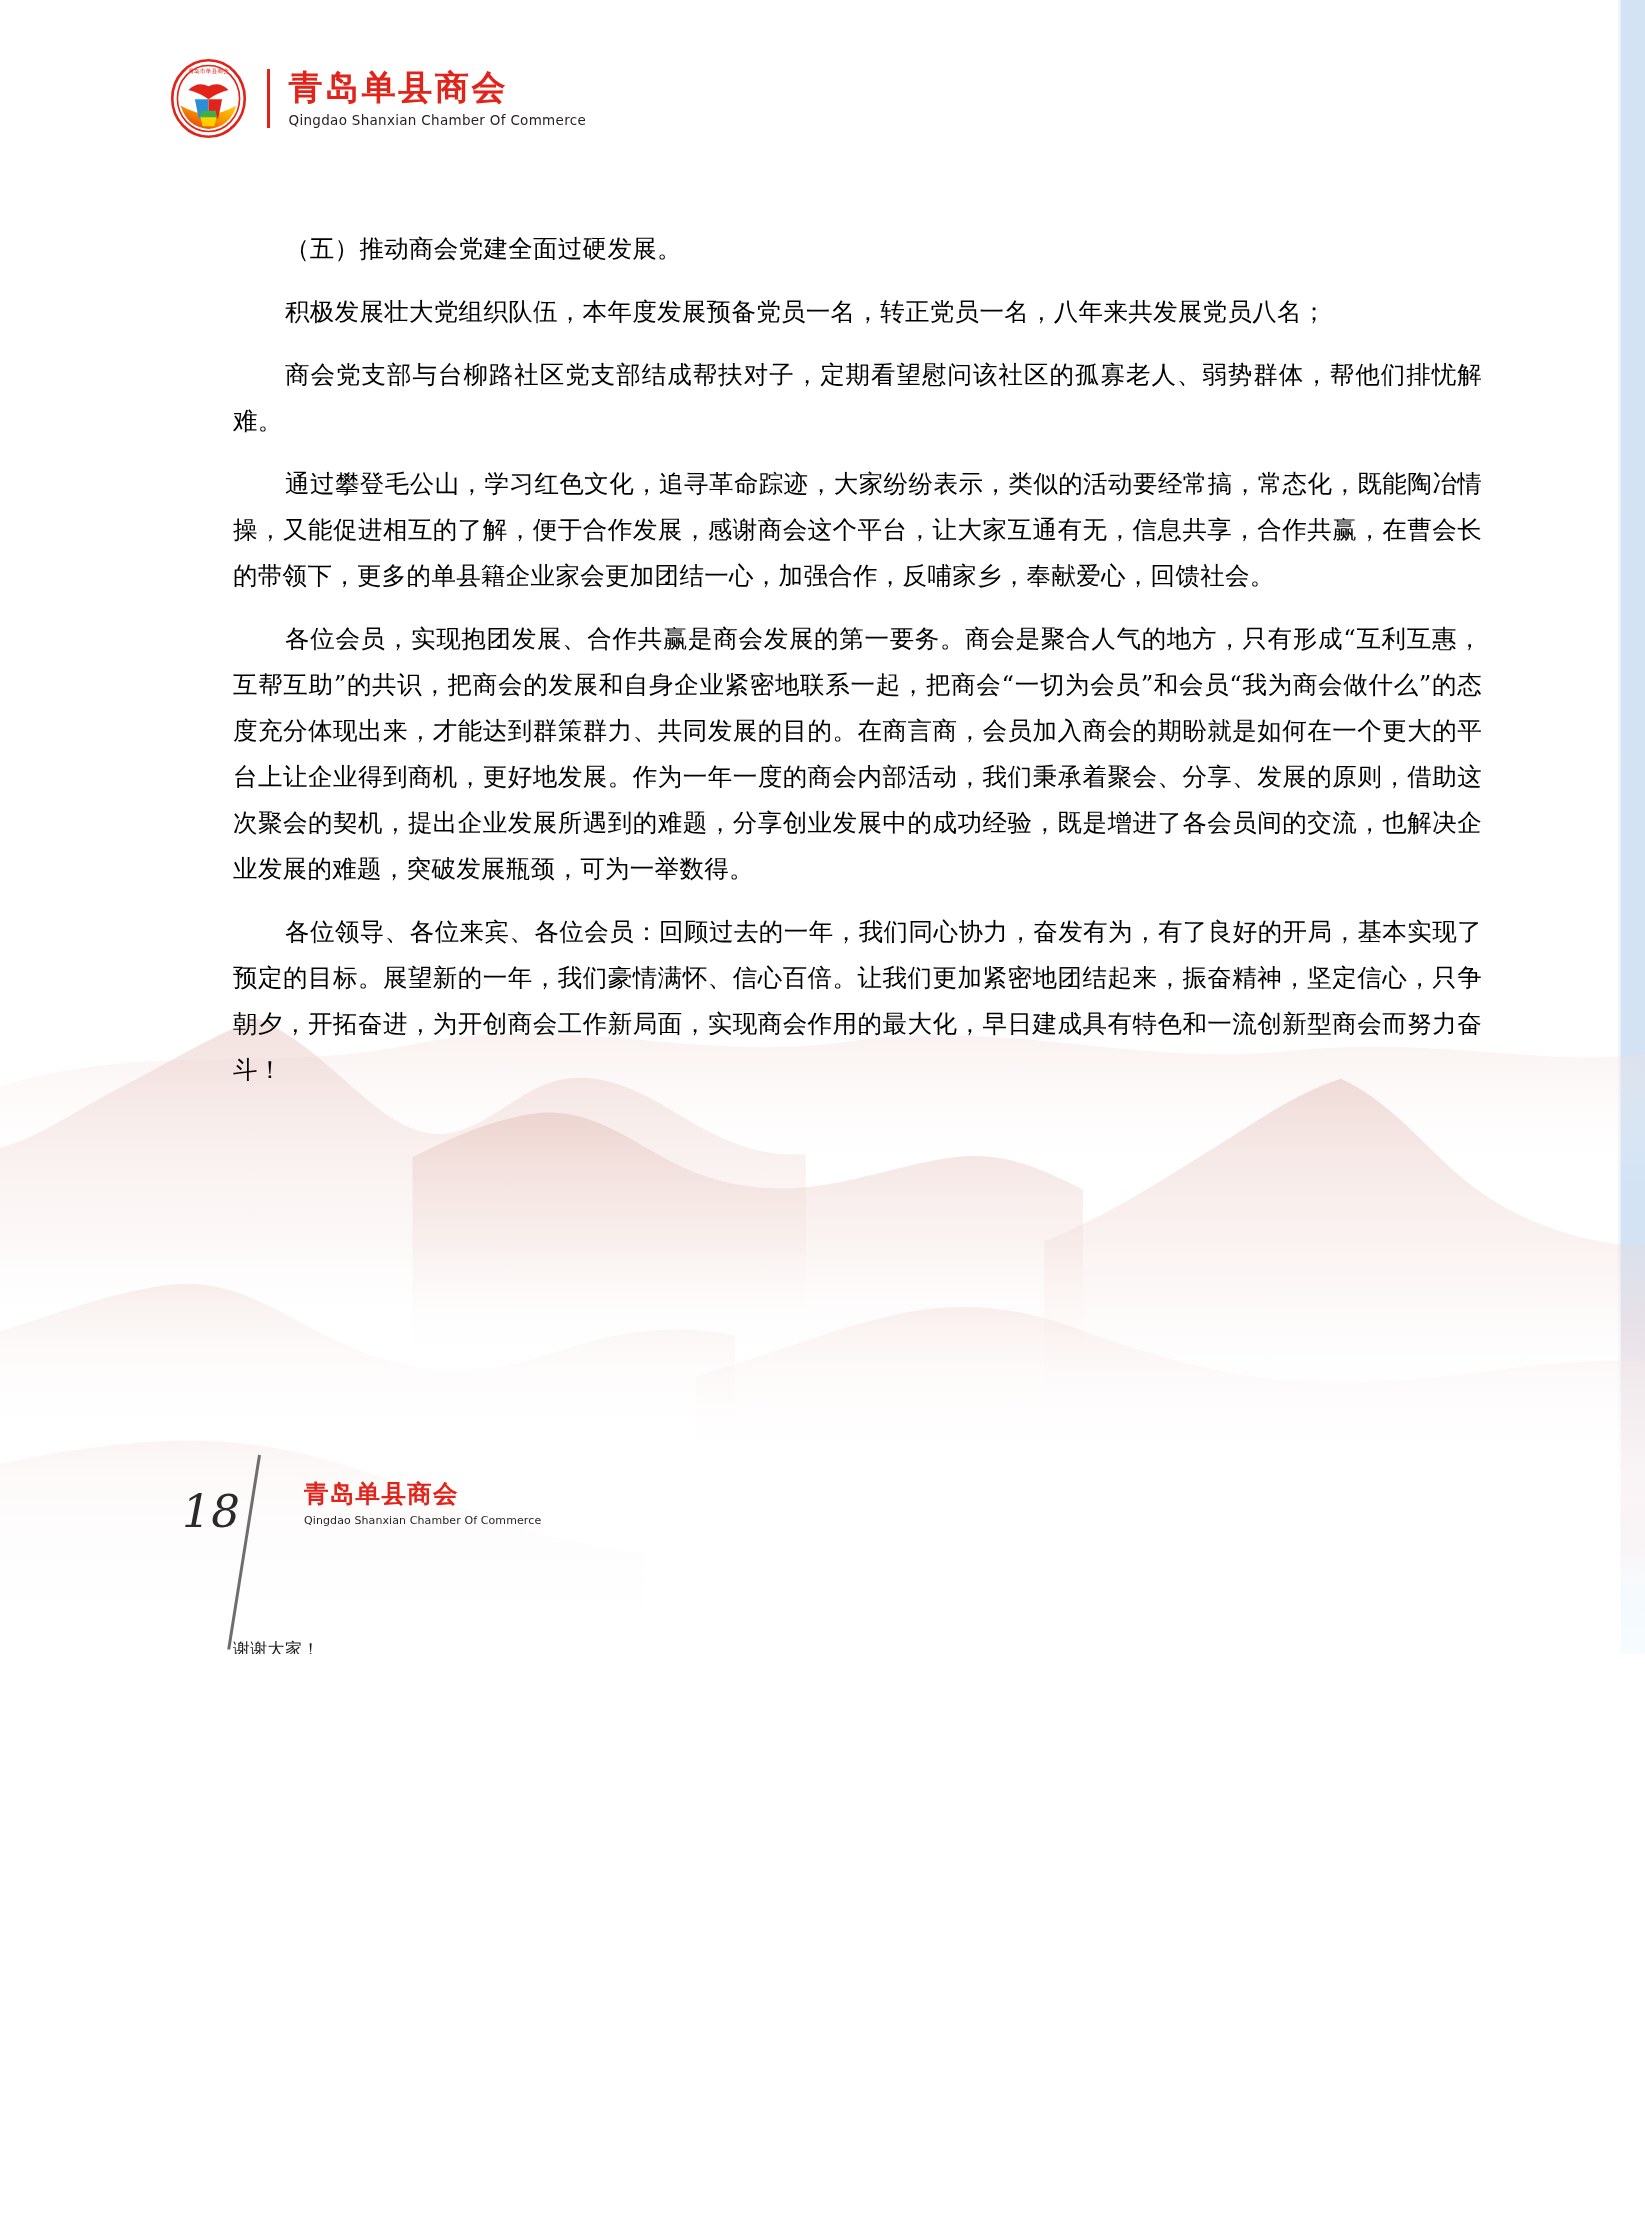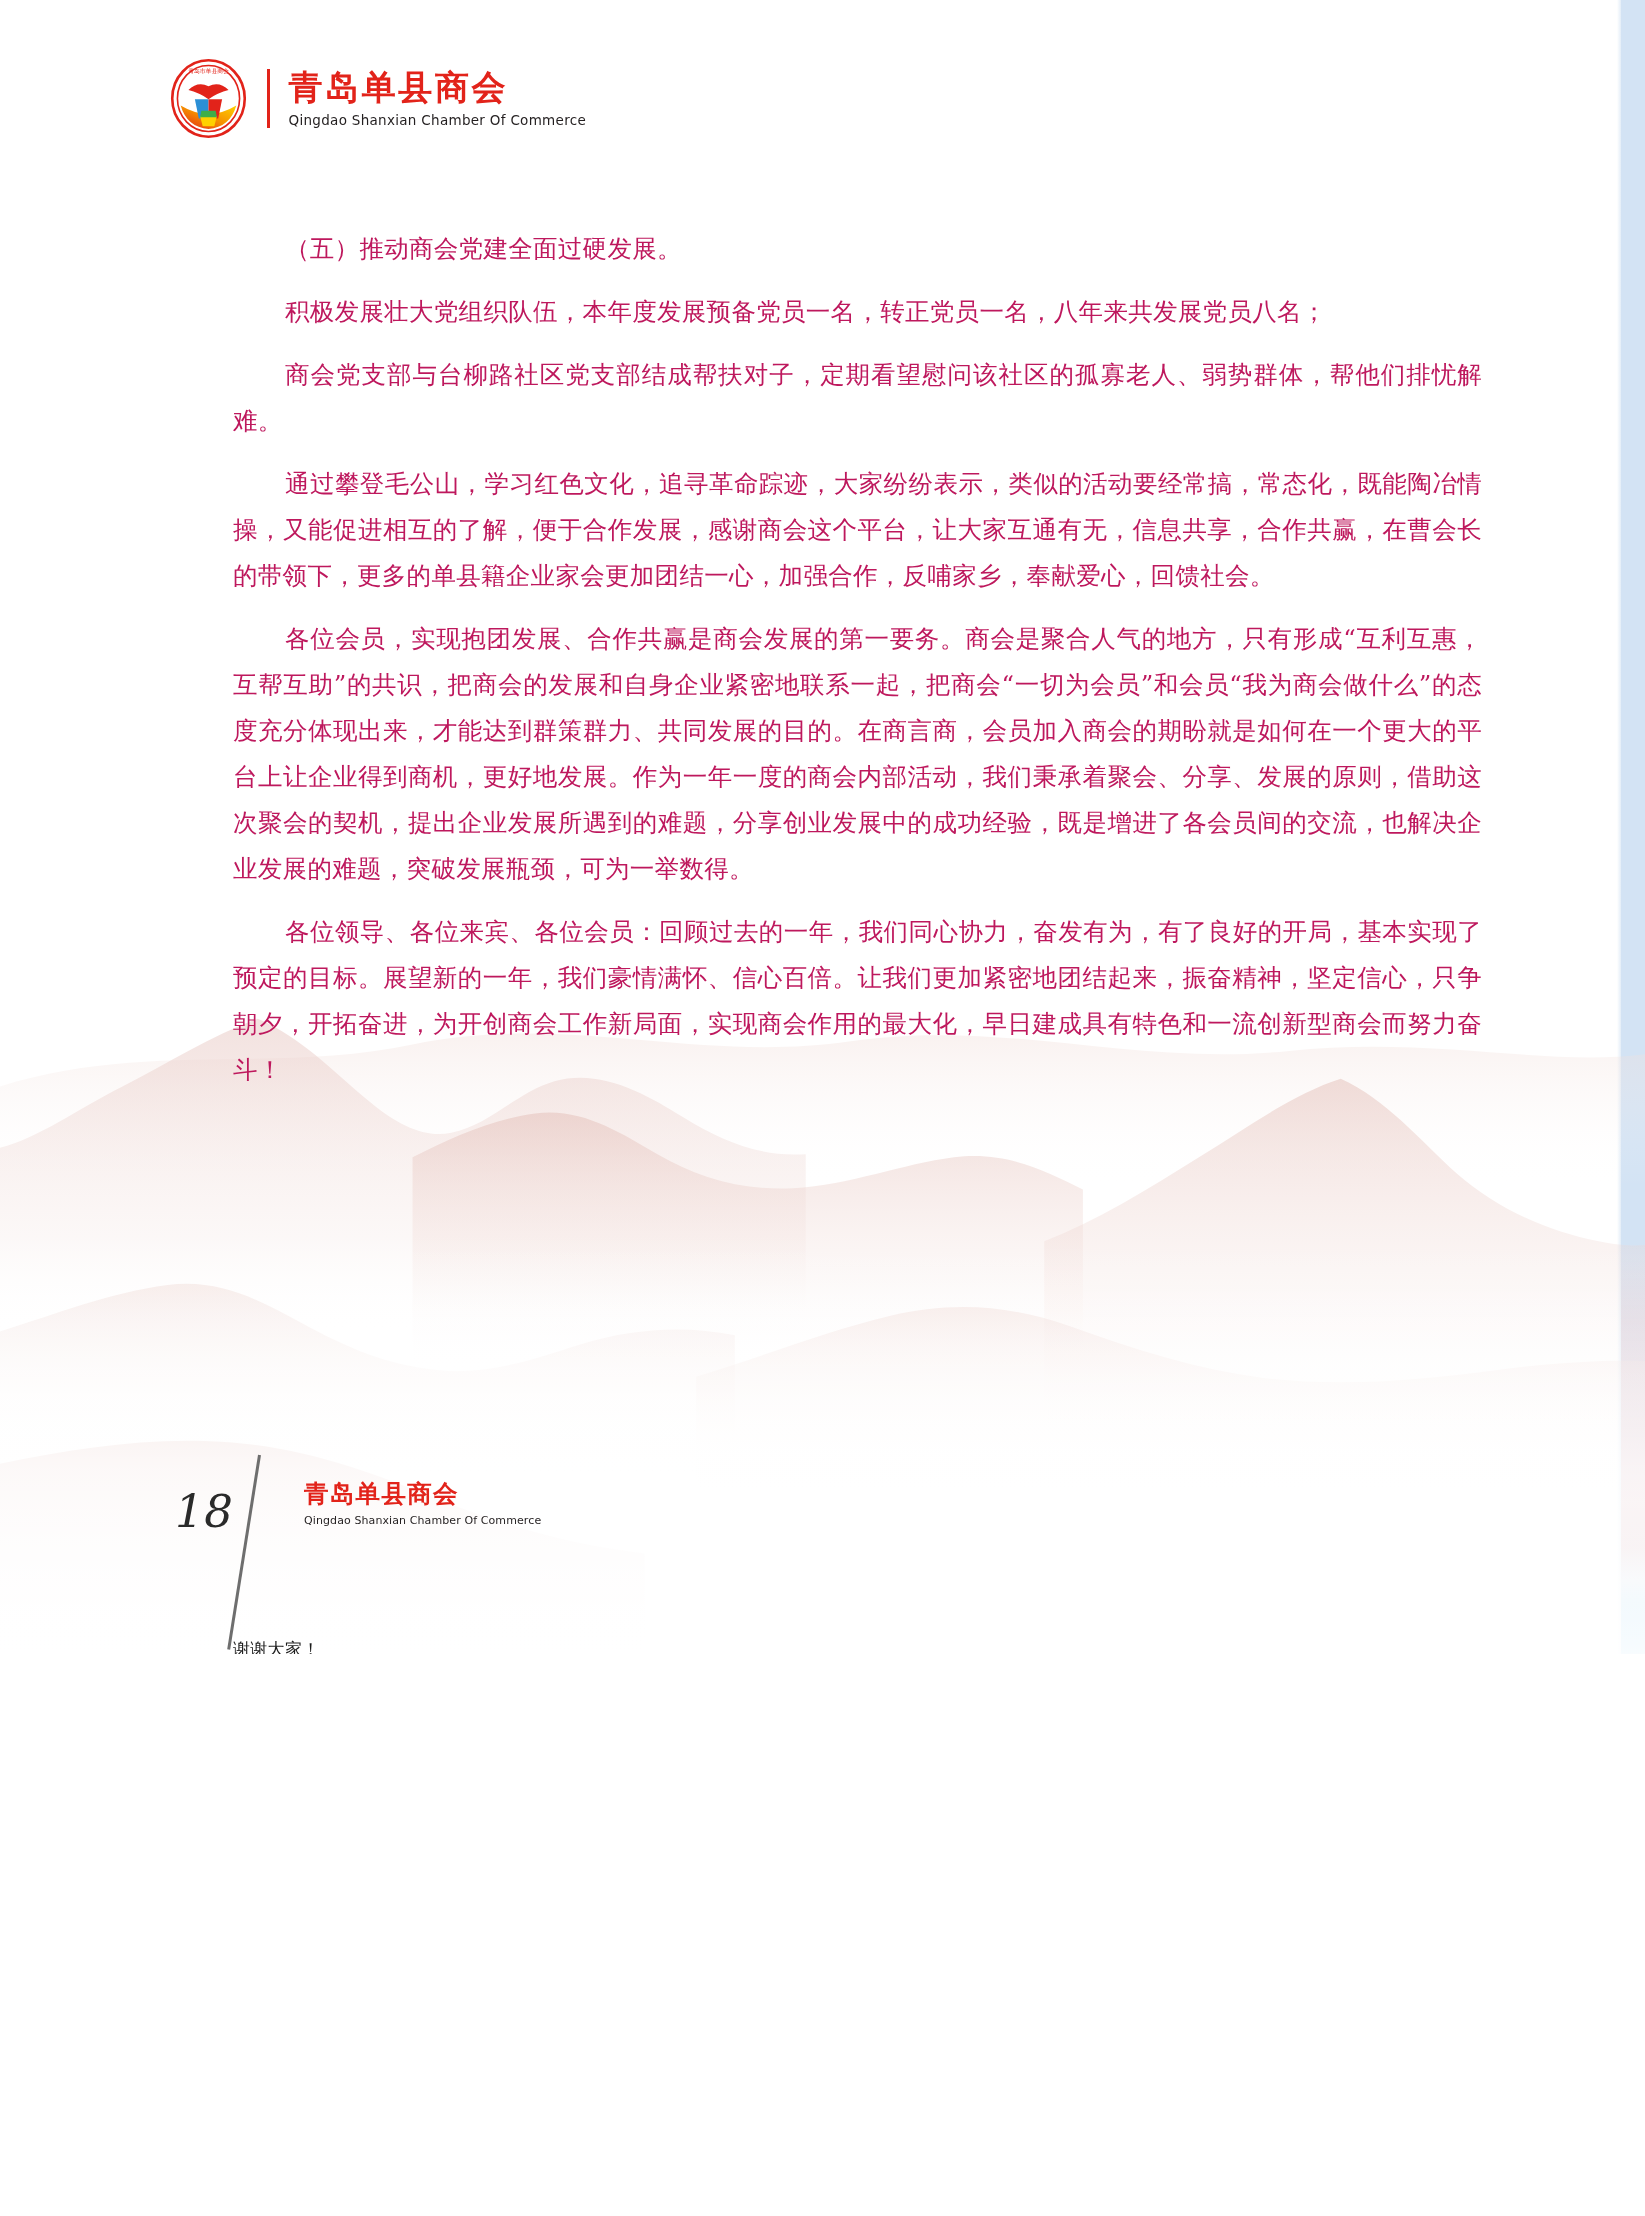--- a/index.html
+++ b/index.html
@@ -98,21 +98,21 @@
     position: absolute;
     left: 233px;
     top: 226px;
     width: 1249px;
   }
   p.para {
     margin: 0 0 17px 0;
     font-family: "DejaVu Serif", "Liberation Serif", serif;
     font-size: 24.5px;
     line-height: 46px;
-    color: #be185d;
+    color: #000000;
     text-align: justify;
     text-justify: inter-ideograph;
     text-indent: 52px;
     letter-spacing: 0.3px;
   }
   p.spacer-after { margin-bottom: 37px; }
   p.thanks {
     margin: 0;
     font-family: "DejaVu Serif", "Liberation Serif", serif;
     font-size: 17px;
@@ -140,21 +140,21 @@
   
   .footer {
     position: absolute;
     left: 161px;
     bottom: 0px;
     width: 709px;
     height: 213px;
   }
   .page-number {
     position: absolute;
-    left: 14px;
+    left: 21px;
     top: 44px;
     font-family: "DejaVu Serif", "Liberation Serif", serif;
     font-style: italic;
     font-size: 45px;
     font-weight: normal;
     color: #2a2a2a;
     letter-spacing: 0.6px;
   }
   .footer-slash {
     position: absolute;

